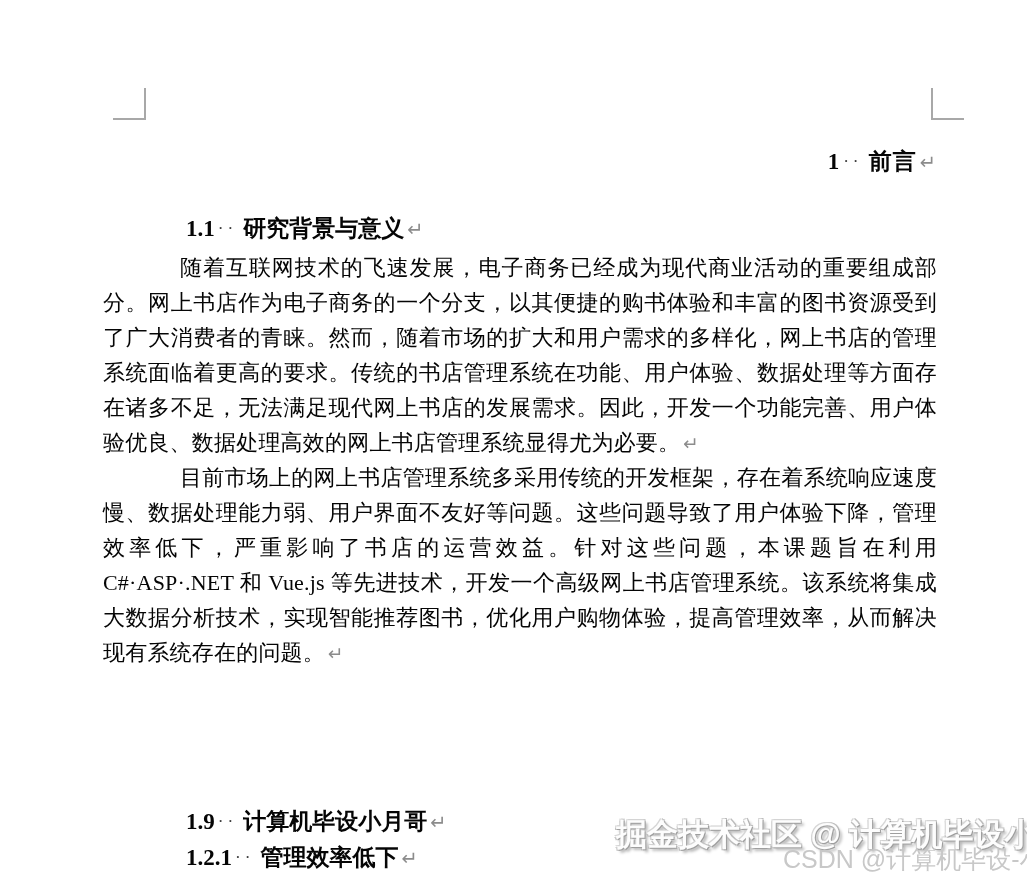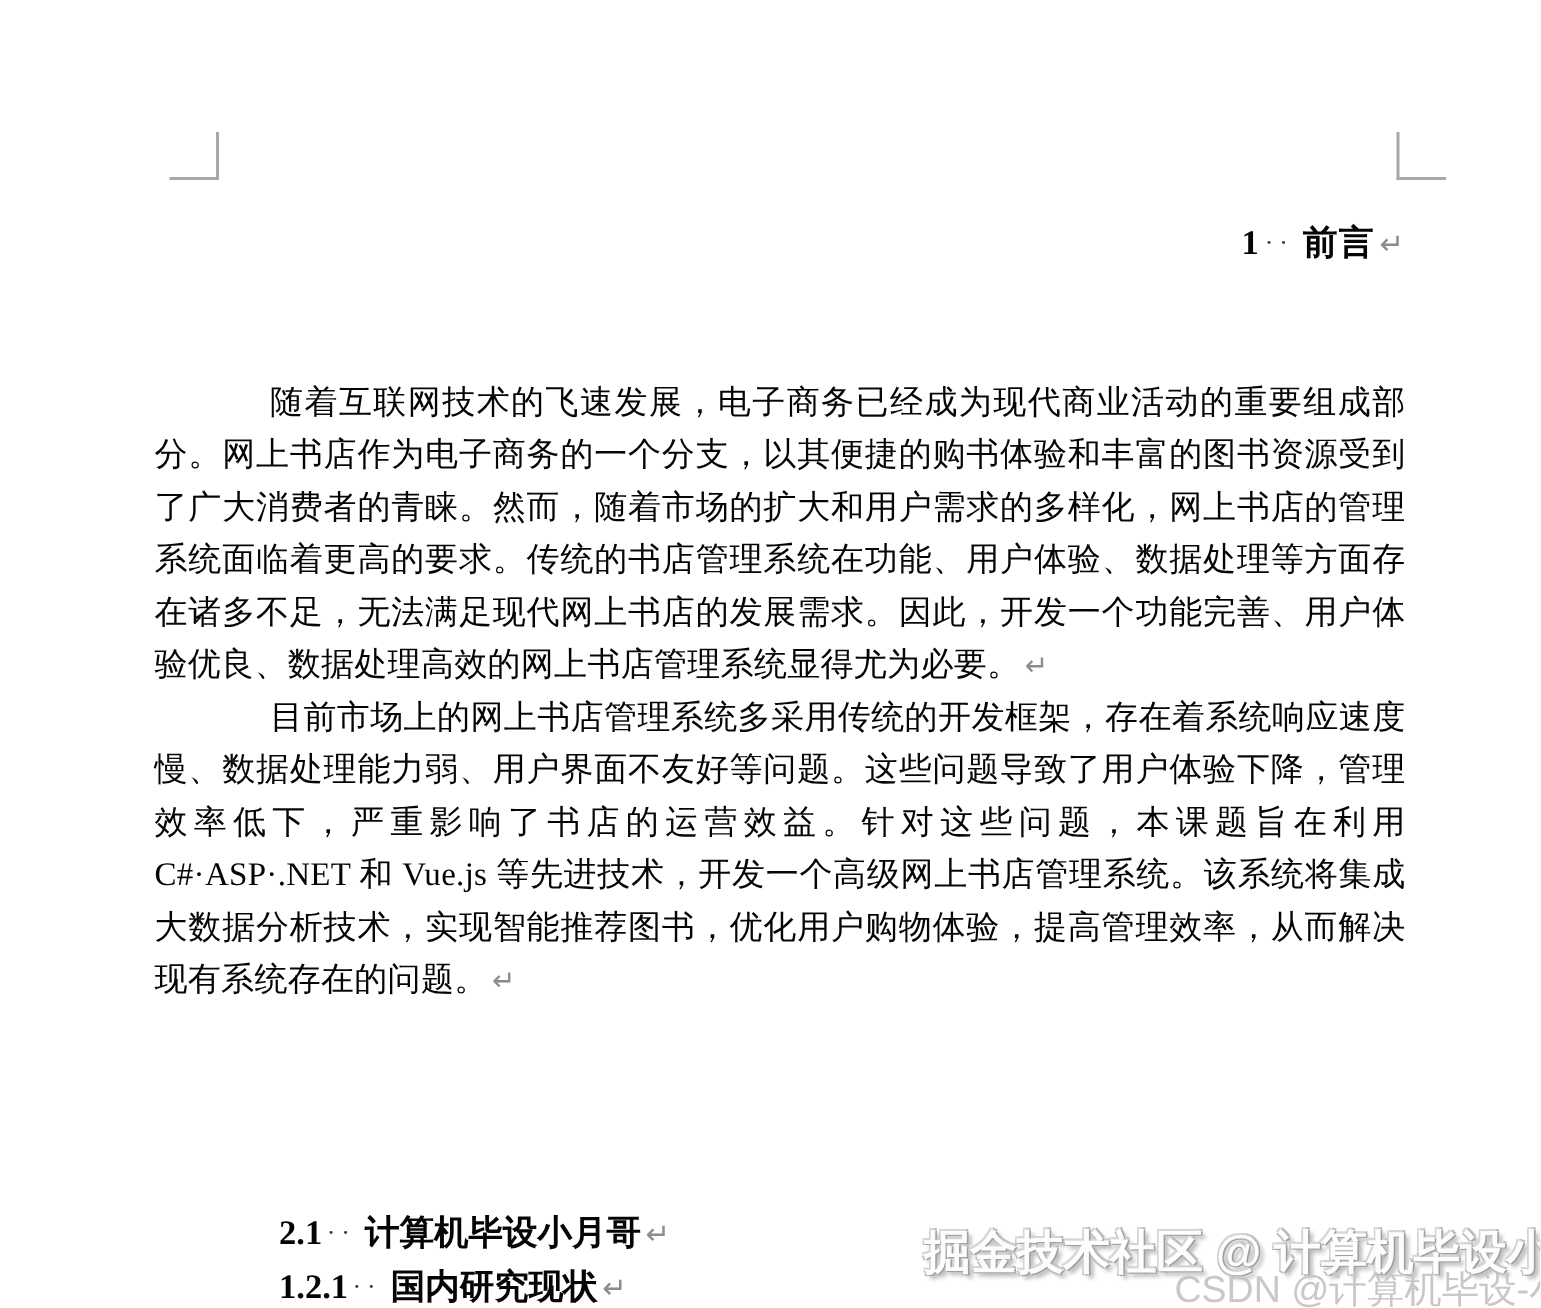--- a/index.html
+++ b/index.html
@@ -103,26 +103,27 @@
     <div class="mark-seg" id="corner-tl-v"></div>
     <div class="mark-seg" id="corner-tl-h"></div>
   </div>
   <div>
     <div class="mark-seg" id="corner-tr-v"></div>
     <div class="mark-seg" id="corner-tr-h"></div>
   </div>
 
   <h1 class="chapter"><span>1</span><span class="dots">··</span><span>前言</span><span class="cr">↵</span></h1>
 
+  <h2 class="sec-heading" id="sec-1-1"><span>1.1</span><span class="dots">··</span><span>研究背景与意义</span><span class="cr">↵</span></h2>
 
   <p class="body-para" id="para-1"><span>随着互联网技术的飞速发展，电子商务已经成为现代商业活动的重要组成部分。网上书店作为电子商务的一个分支，以其便捷的购书体验和丰富的图书资源受到了广大消费者的青睐。然而，随着市场的扩大和用户需求的多样化，网上书店的管理系统面临着更高的要求。传统的书店管理系统在功能、用户体验、数据处理等方面存在诸多不足，无法满足现代网上书店的发展需求。因此，开发一个功能完善、用户体验优良、数据处理高效的网上书店管理系统显得尤为必要。</span><span class="cr">↵</span></p>
 
   <p class="body-para" id="para-2"><span>目前市场上的网上书店管理系统多采用传统的开发框架，存在着系统响应速度慢、数据处理能力弱、用户界面不友好等问题。这些问题导致了用户体验下降，管理效率低下，严重影响了书店的运营效益。针对这些问题，本课题旨在利用 C#·ASP·.NET 和 Vue.js 等先进技术，开发一个高级网上书店管理系统。该系统将集成大数据分析技术，实现智能推荐图书，优化用户购物体验，提高管理效率，从而解决现有系统存在的问题。</span><span class="cr">↵</span></p>
 
 
-  <h2 class="sec-heading" id="sec-1-2"><span>2.1</span><span class="dots">··</span><span>计算机毕设小月哥</span><span class="cr">↵</span></h2>
+  <h2 class="sec-heading" id="sec-1-2"><span>1.9</span><span class="dots">··</span><span>计算机毕设小月哥</span><span class="cr">↵</span></h2>
 
-  <h3 class="sec-heading" id="sec-1-2-1"><span>1.2.1</span><span class="dots">··</span><span>国内研究现状</span><span class="cr">↵</span></h3>
+  <h3 class="sec-heading" id="sec-1-2-1"><span>1.2.1</span><span class="dots">··</span><span>管理效率低下</span><span class="cr">↵</span></h3>
 
   <div class="wm-juejin">掘金技术社区 @ 计算机毕设小月哥</div>
   <div class="wm-csdn">CSDN @计算机毕设-小月哥</div>
 
 </div>
 
 </body></html>

